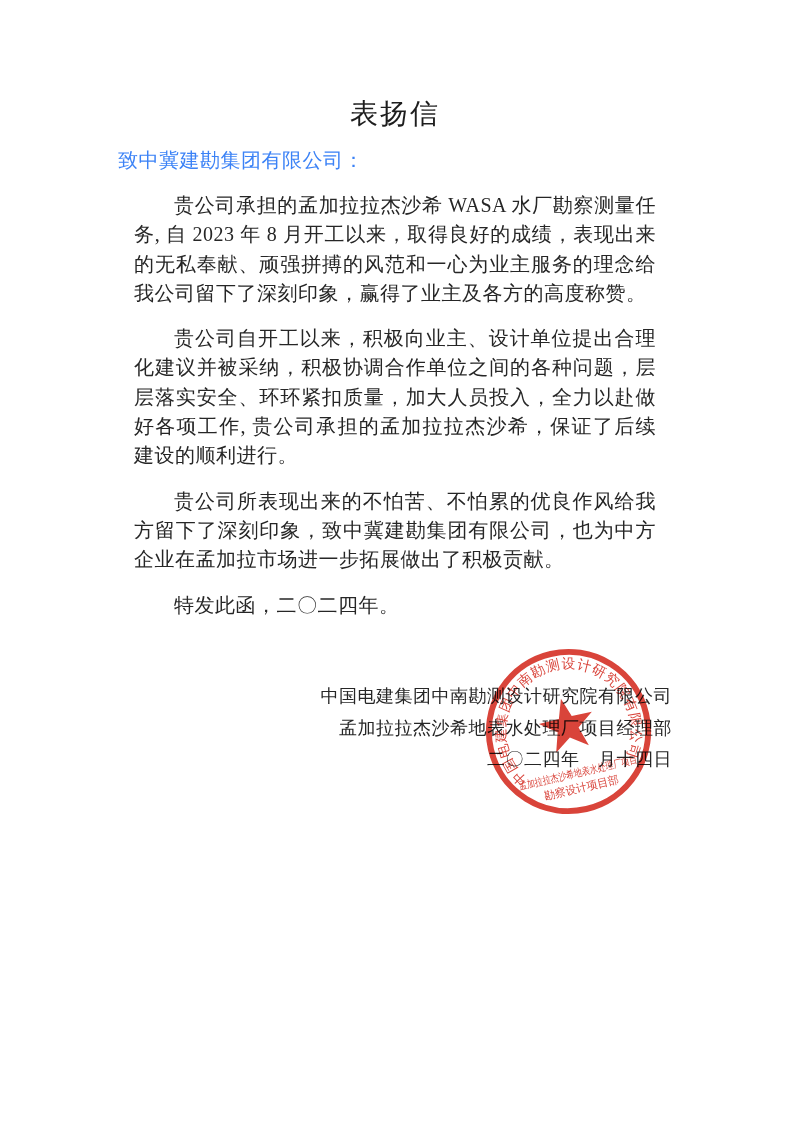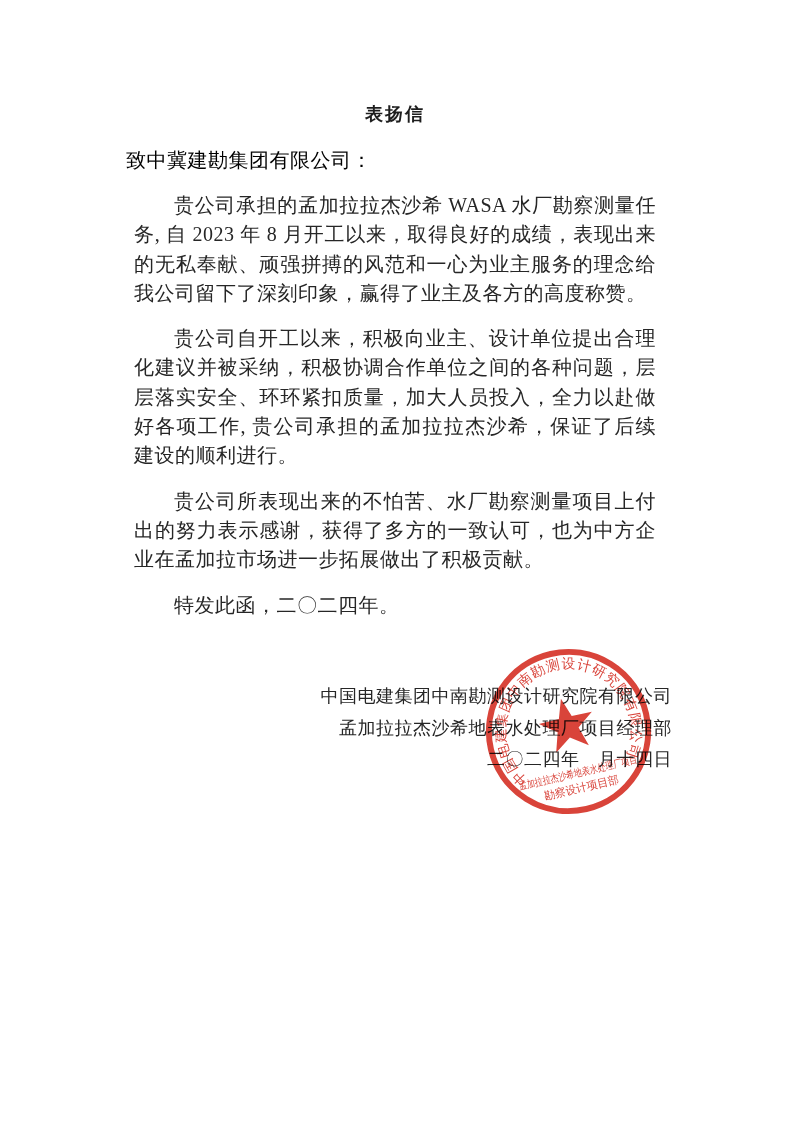--- a/index.html
+++ b/index.html
@@ -17,33 +17,33 @@
     color: #222222;
   }
   .content {
     position: absolute;
     left: 118px;
     top: 98px;
     width: 554px;
   }
   .title {
     text-align: center;
-    font-size: 18px;
-    font-weight: bold;
+    font-size: 28px;
+    font-weight: normal;
     letter-spacing: 2px;
     margin: 0 0 16px 0;
     line-height: 32px;
     color: #1d1d1d;
   }
   .salutation {
     font-size: 20px;
     line-height: 29px;
-    margin: 8px;
+    margin: 0;
     letter-spacing: 0.5px;
-    color: #000000;
+    color: #3b82f6;
   }
   .body-paragraph {
     font-size: 20px;
     line-height: 29.3px;
     margin: 16px;
     text-indent: 2em;
     text-align: justify;
     letter-spacing: 0.5px;
     color: #262626;
   }
@@ -78,21 +78,21 @@
 
   <div class="content">
     <h1 class="title">表扬信</h1>
 
     <p class="salutation">致中冀建勘集团有限公司：</p>
 
     <p class="body-paragraph">贵公司承担的孟加拉拉杰沙希 WASA 水厂勘察测量任务, 自 2023 年 8 月开工以来，取得良好的成绩，表现出来的无私奉献、顽强拼搏的风范和一心为业主服务的理念给我公司留下了深刻印象，赢得了业主及各方的高度称赞。</p>
 
     <p class="body-paragraph">贵公司自开工以来，积极向业主、设计单位提出合理化建议并被采纳，积极协调合作单位之间的各种问题，层层落实安全、环环紧扣质量，加大人员投入，全力以赴做好各项工作, 贵公司承担的孟加拉拉杰沙希，保证了后续建设的顺利进行。</p>
 
-    <p class="body-paragraph">贵公司所表现出来的不怕苦、水厂勘察测量项目上付出的努力表示感谢，获得了多方的一致认可，也为中方企业在孟加拉市场进一步拓展做出了积极贡献。</p>
+    <p class="body-paragraph">贵公司所表现出来的不怕苦、不怕累的优良作风给我方留下了深刻印象，致中冀建勘集团有限公司，也为中方企业在孟加拉市场进一步拓展做出了积极贡献。</p>
 
 
     <p class="body-paragraph">特发此函，二〇二四年。</p>
   </div>
 
   <div class="signature">
     <div>中国电建集团中南勘测设计研究院有限公司</div>
     <div>孟加拉拉杰沙希地表水处理厂项目经理部</div>
     <div>二〇二四年　月十四日</div>
   </div>

